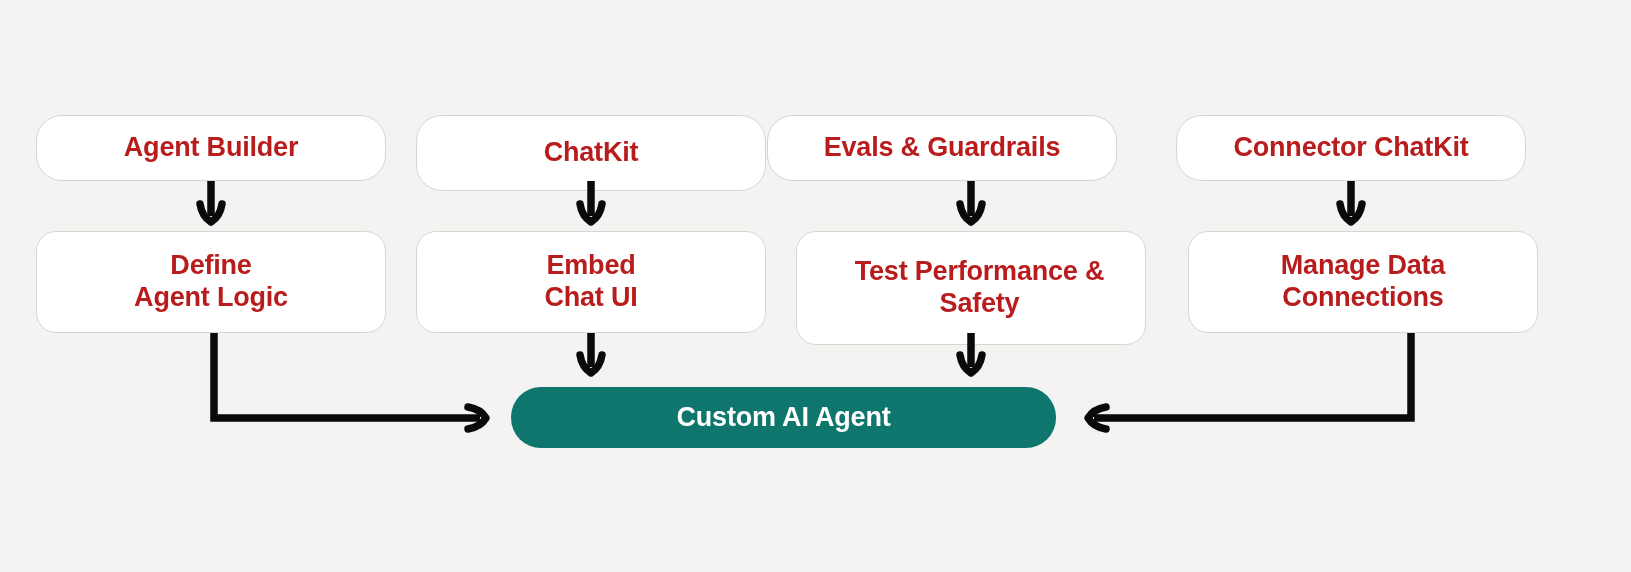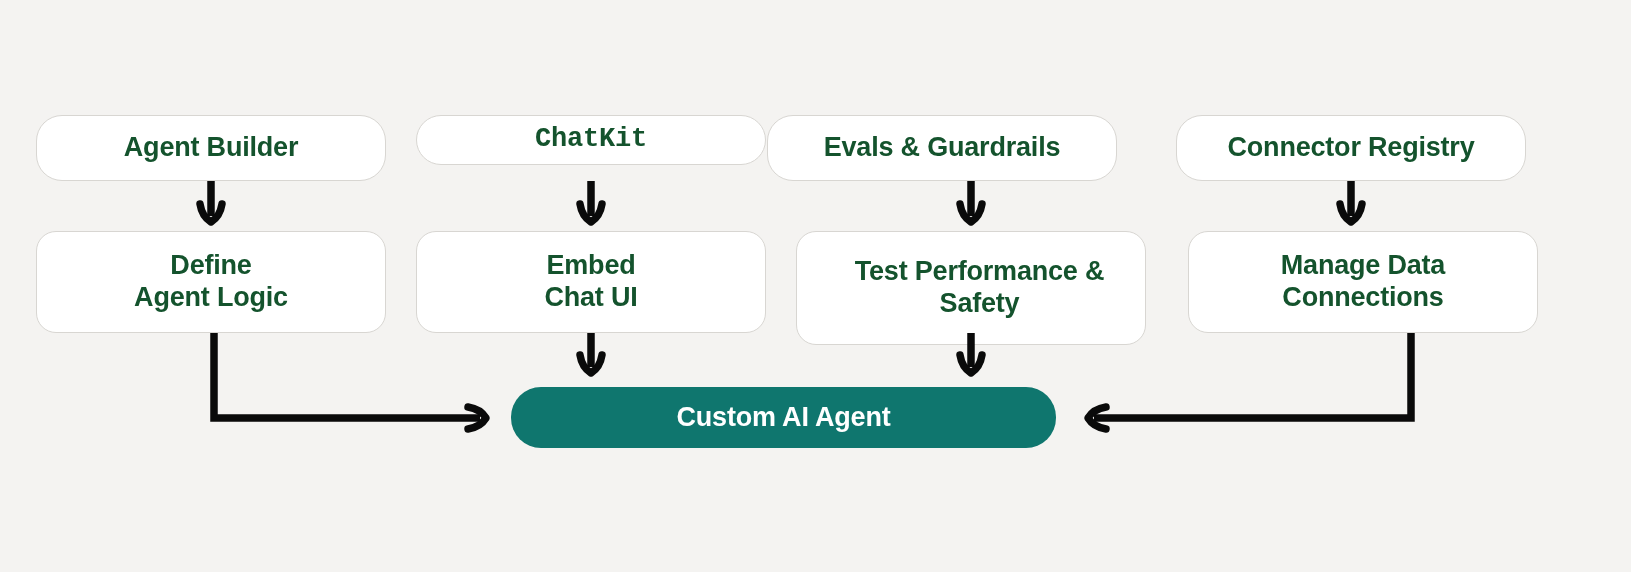--- a/index.html
+++ b/index.html
@@ -27,21 +27,21 @@
   }
   .node {
     position: absolute;
     background: #FFFFFF;
     border: 1.5px solid #D8D6D2;
     border-radius: 18px;
     display: flex;
     align-items: center;
     justify-content: center;
     text-align: center;
-    color: #14532d;
+    color: #b91c1c;
     font-weight: bold;
     letter-spacing: -0.2px;
     line-height: 1.18;
   }
   .node.row1 { border-radius: 26px; font-size: 27px; }
   .node.row2 { border-radius: 20px; font-size: 27px; }
   .node .label { display: block; white-space: pre-line; padding: 0 10px; }
   .node.target {
     background: #0f766e;
     border: none;
@@ -53,30 +53,30 @@
 </style>
 </head>
 <body style="background: rgb(244, 243, 241);">
 
 <div id="diagram">
 
   <div class="node row1" style="left:36px; top:115px; width:350px; height:66px;">
     <span class="label">Agent Builder</span>
   </div>
 
-  <div class="node row1" style="left:416px; top:115px; width:350px; height:50px;font-family:Liberation Mono, monospace;">
+  <div class="node row1" style="left:416px; top:115px; width:350px; height:76px;">
     <span class="label">ChatKit</span>
   </div>
 
   <div class="node row1" style="left:767px; top:115px; width:350px; height:66px;">
     <span class="label">Evals &amp; Guardrails</span>
   </div>
 
   <div class="node row1" style="left:1176px; top:115px; width:350px; height:66px;">
-    <span class="label">Connector Registry</span>
+    <span class="label">Connector ChatKit</span>
   </div>
 
   <div class="node row2" style="left:36px; top:231px; width:350px; height:102px;">
     <span class="label">Define
 Agent Logic</span>
   </div>
 
   <div class="node row2" style="left:416px; top:231px; width:350px; height:102px;">
     <span class="label">Embed
 Chat UI</span>

